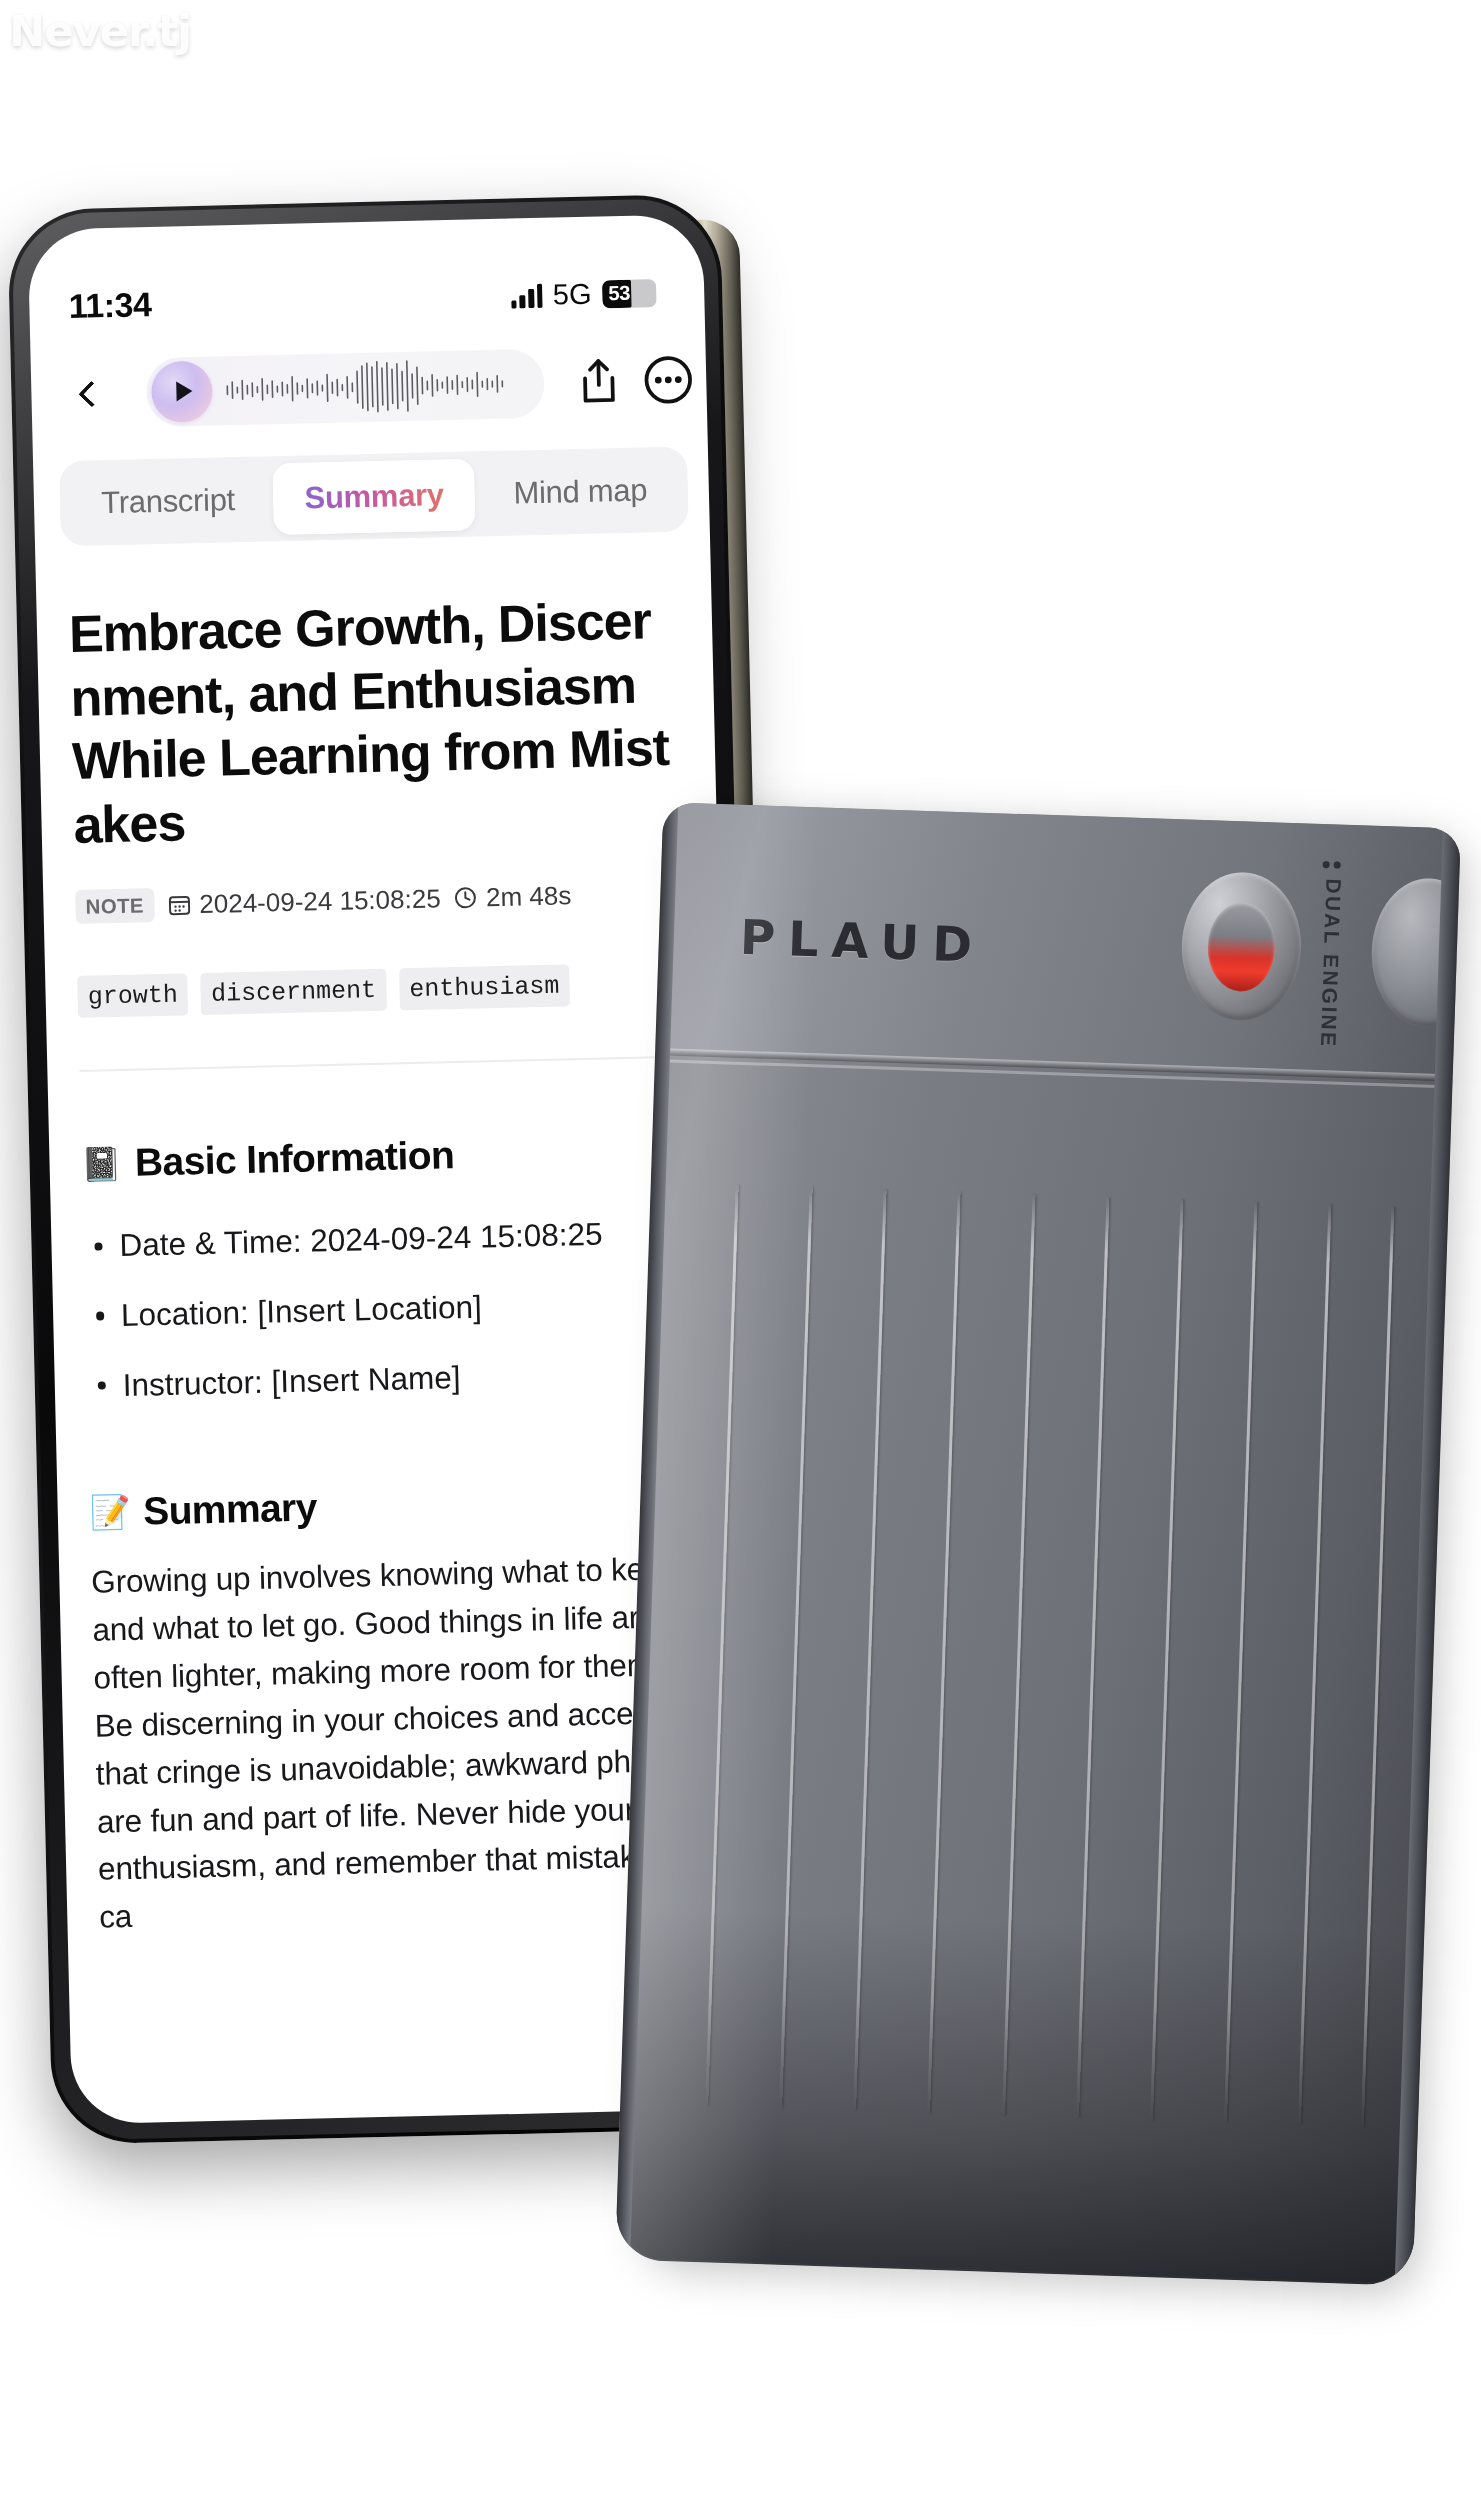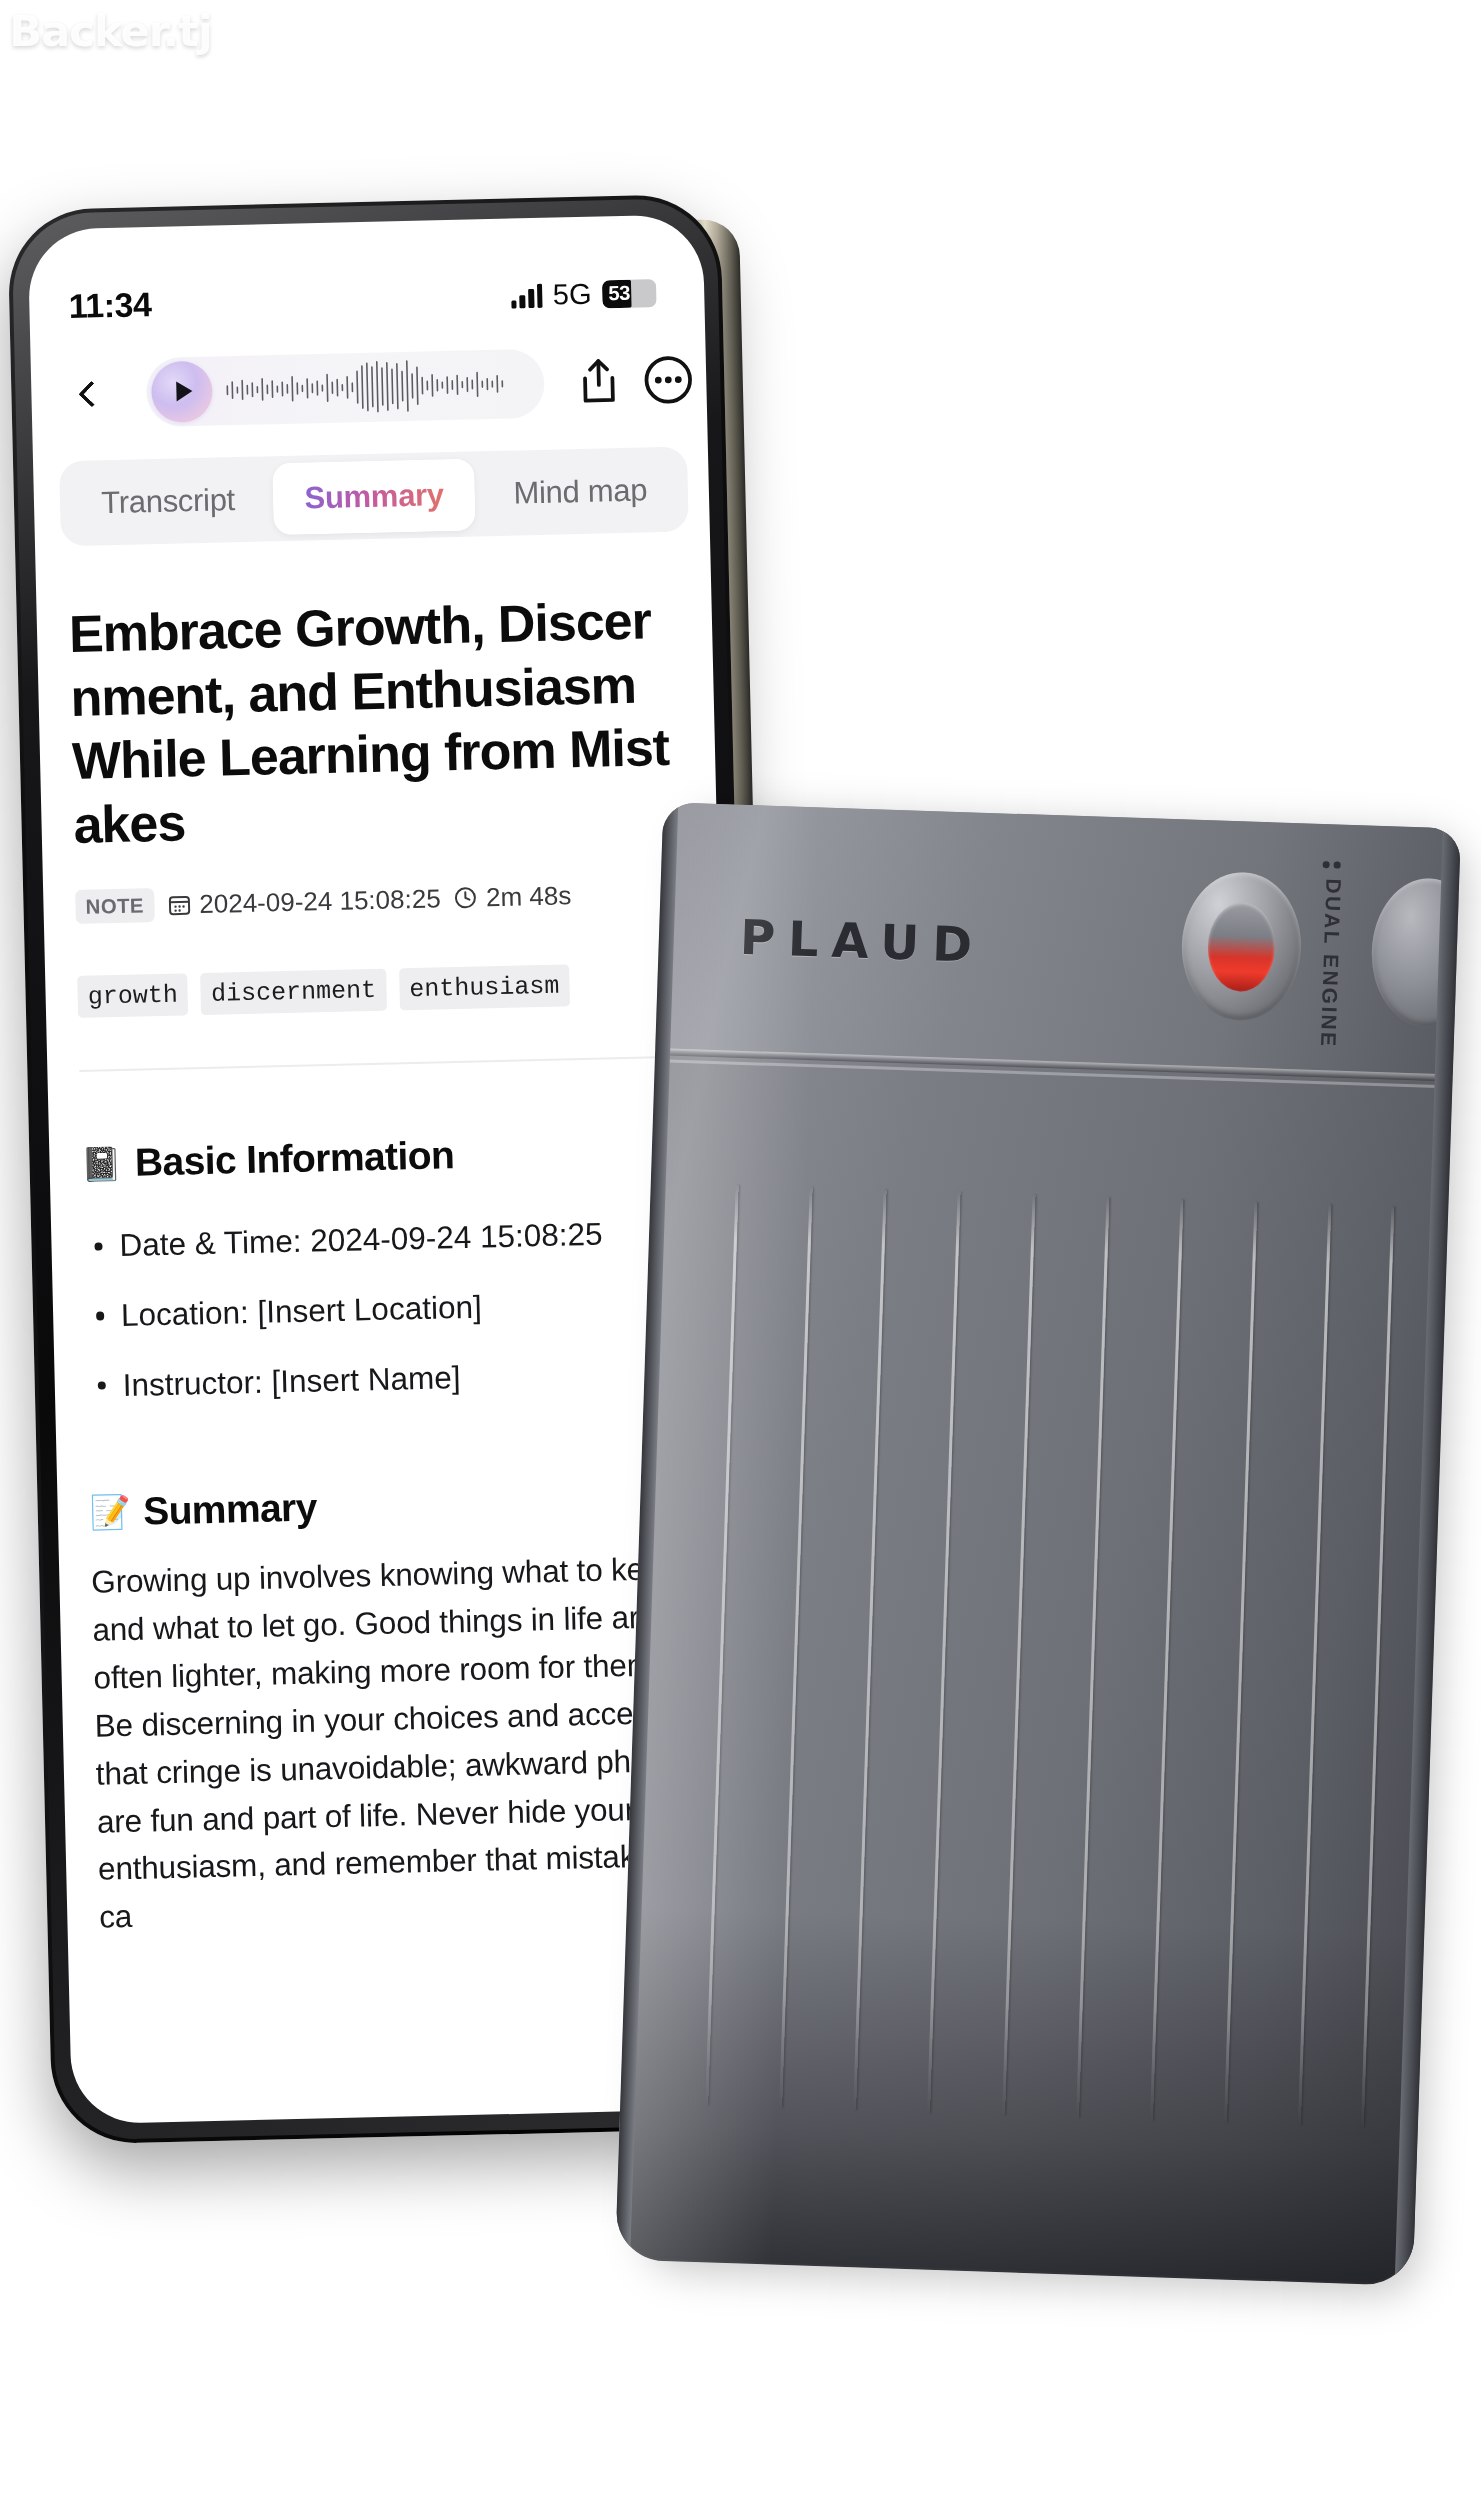--- a/index.html
+++ b/index.html
@@ -388,21 +388,21 @@
     position: absolute; left: 0; top: 0; bottom: 0; width: 157px;
     background: linear-gradient(90deg, rgba(255,255,255,0.22), rgba(255,255,255,0));
     pointer-events: none;
   }
 </style>
 </head>
 <body>
 
 <div id="stage">
 
-  <div class="watermark">Backer.tj</div>
+  <div class="watermark">Never.tj</div>
 
   <div id="side-rail"></div>
 
   <div id="phone">
     <div class="phone-frame"></div>
     <div class="phone-rim"></div>
 
     <div class="phone-screen">
 
       <div class="statusbar">

